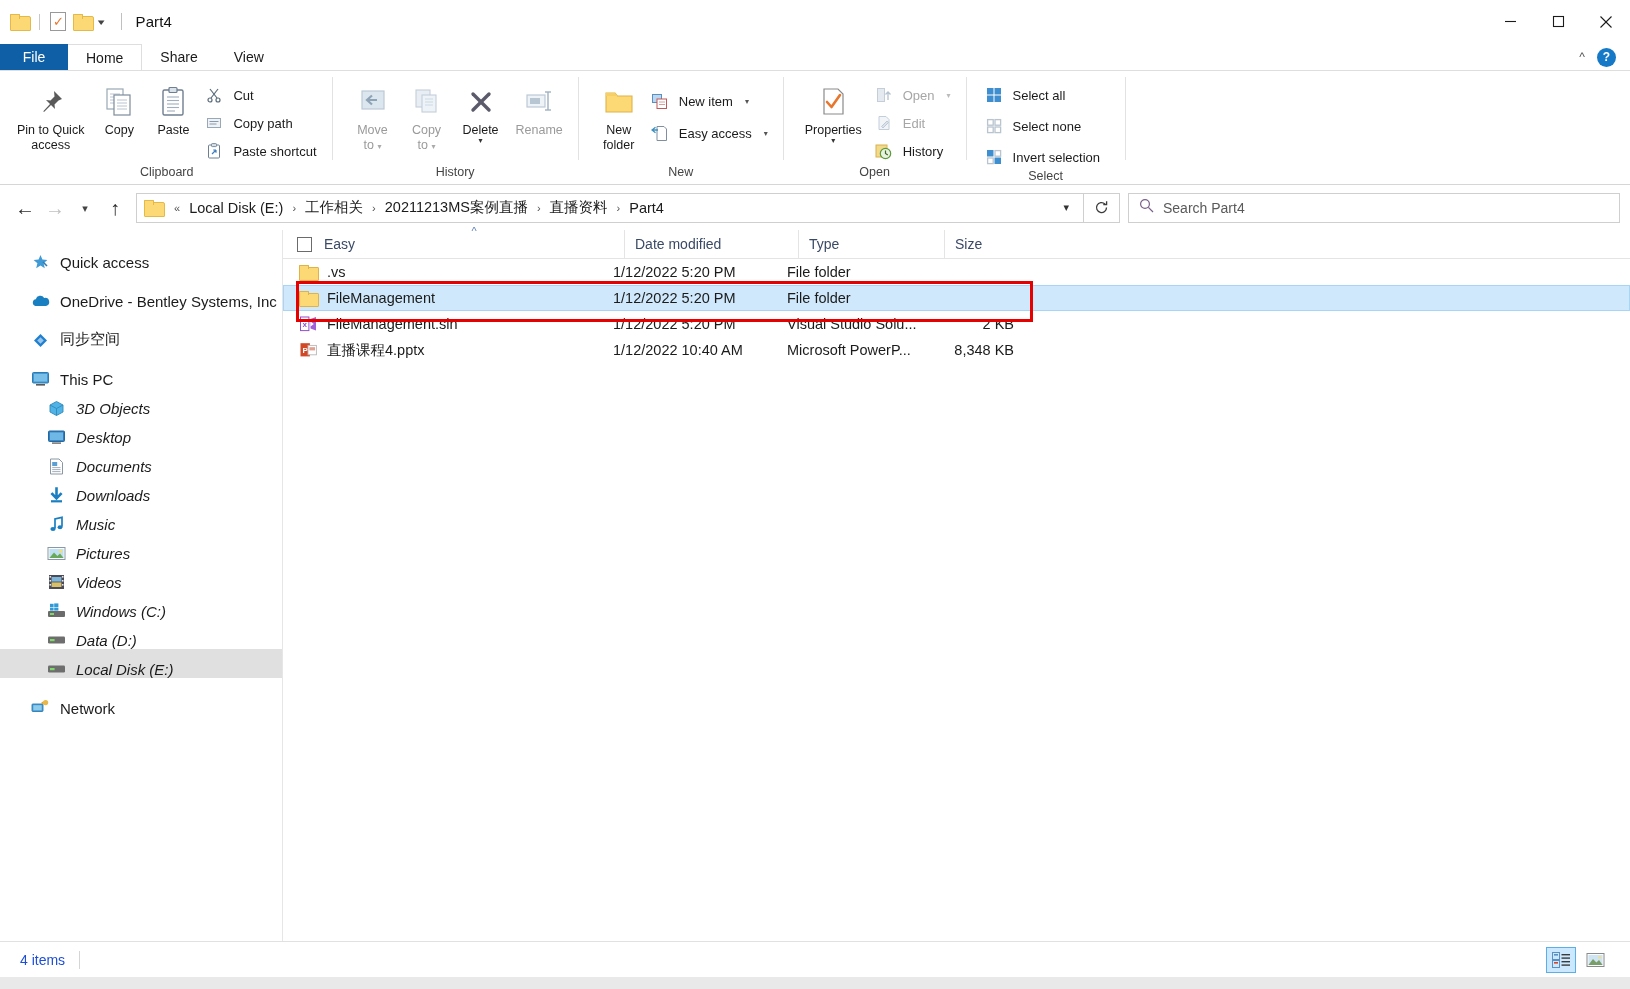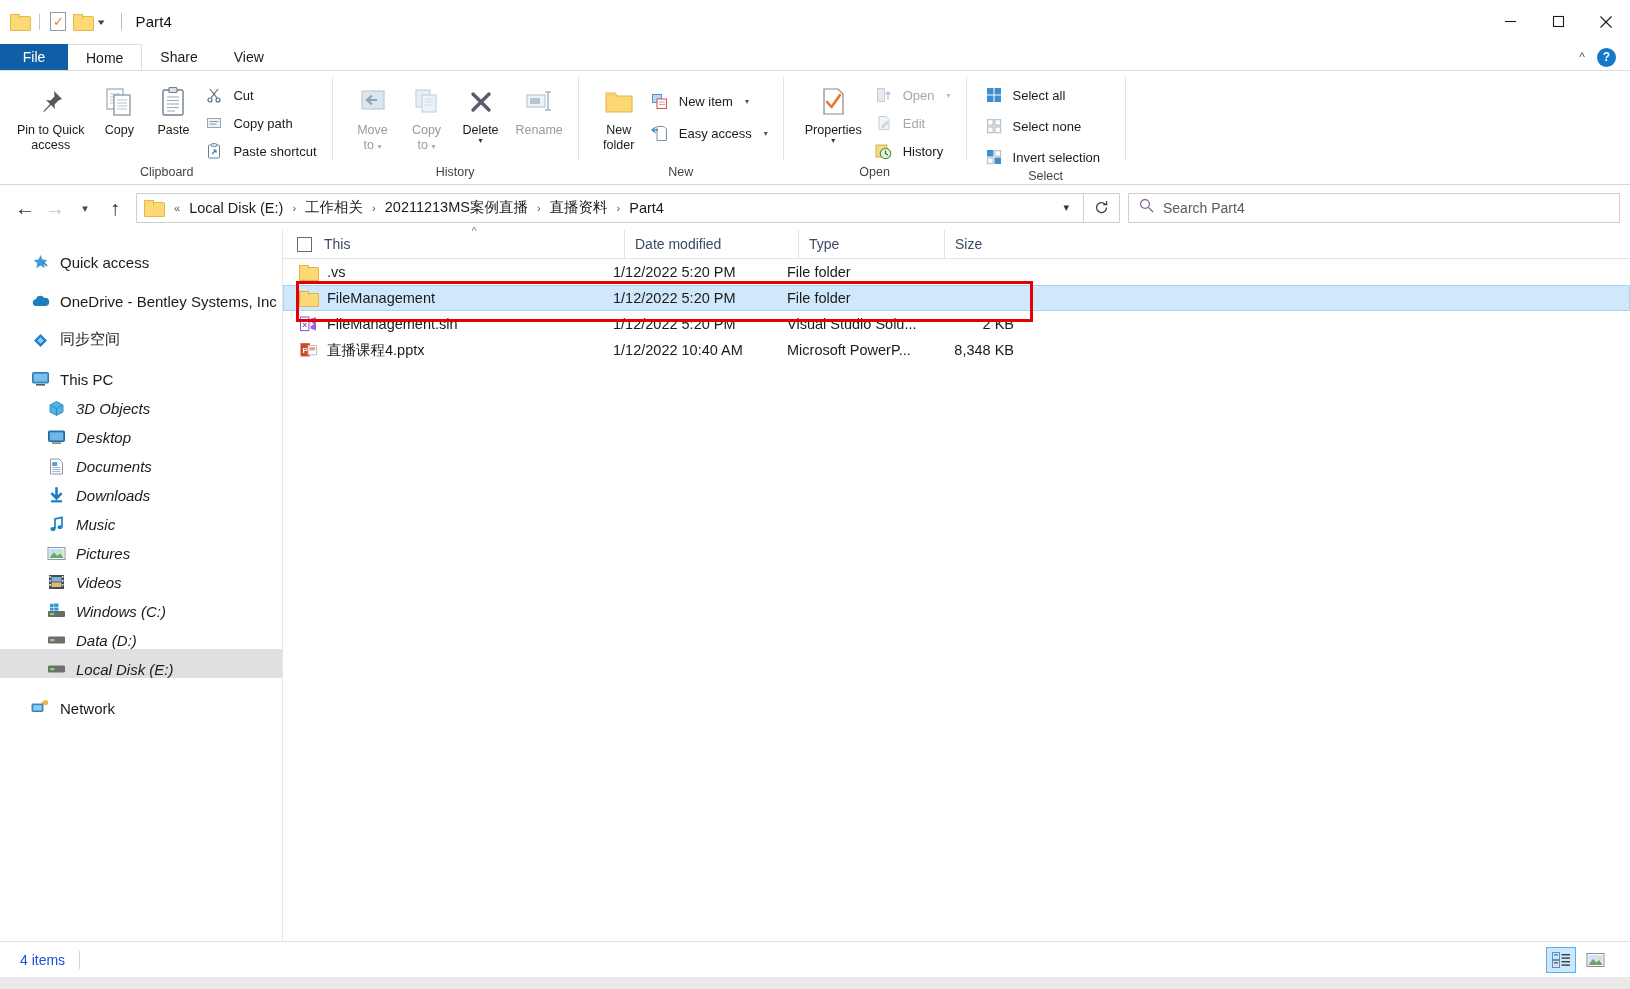--- a/index.html
+++ b/index.html
@@ -709,21 +709,21 @@
         <span>Network</span>
       </div>
     </div>
 
     <div class="listpane">
 
       <div class="colhdr">
         <span class="hdrchk"></span>
         <span class="colcell" style="width:300px;">
           <span class="sortmark">^</span>
-          <span>This</span>
+          <span>Easy</span>
         </span>
         <span class="colcell" style="width:174px;">
           <span>Date modified</span>
         </span>
         <span class="colcell" style="width:146px;">
           <span>Type</span>
         </span>
         <span class="colcell" style="width:97px;">
           <span>Size</span>
         </span>

